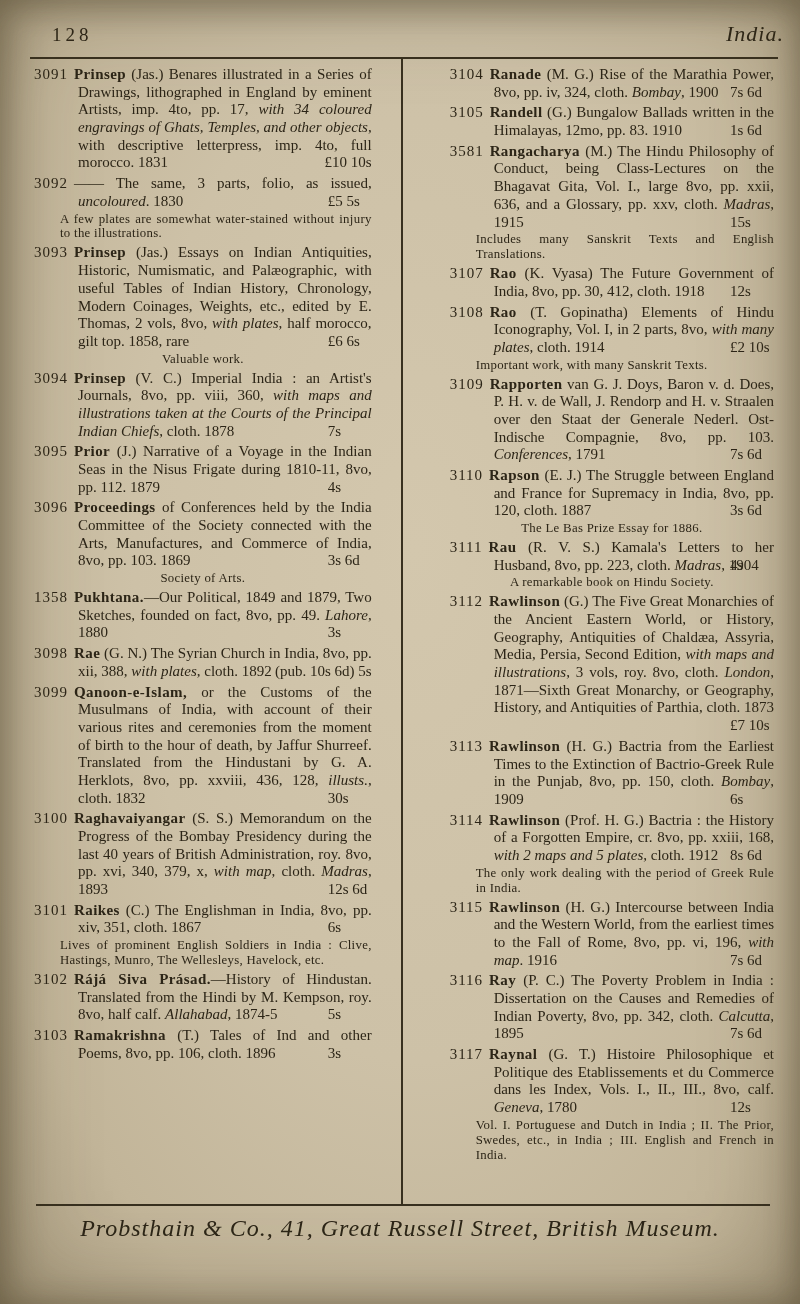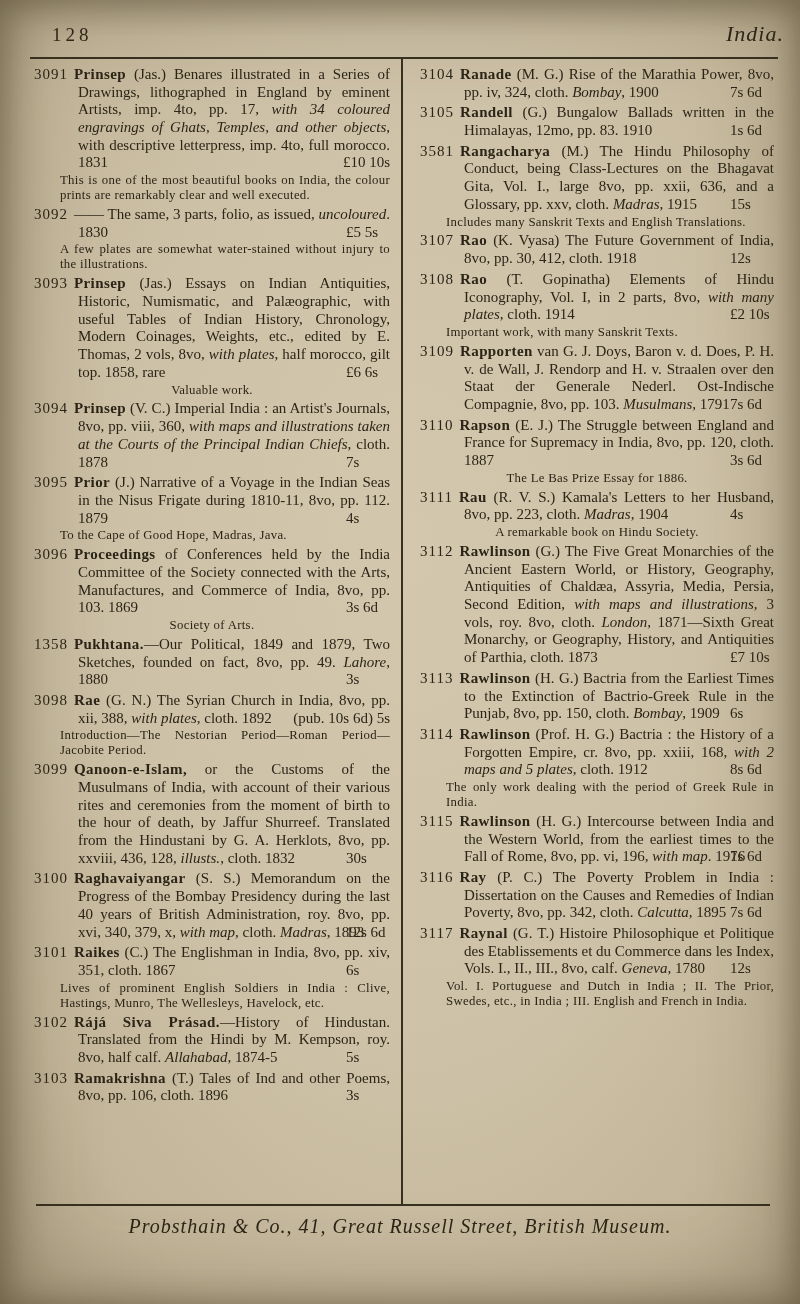--- a/index.html
+++ b/index.html
@@ -34,76 +34,73 @@
   .divider { position:absolute; top:58px; bottom:100px; left:401px; width:2px; background:#38301f; }
   .columns {
     position:absolute; top:66px; left:34px; right:26px; bottom:100px;
     display:flex; overflow:hidden;
   }
   .col {
     width:50%; font-size:15px; line-height:1.18;
     text-align:justify; hyphens:auto;
   }
   .col-left  { padding-right:14px; }
-  .col-right { padding-left:16px; }
+  .col-right { padding-left:28px;margin-left:36px; }
   .entry { margin-bottom:3px; }
   .entry-body { padding-left:44px; text-indent:-44px; overflow:hidden; }
   .entry-num { letter-spacing:1px; margin-right:6px; }
   .b { font-weight:bold; letter-spacing:.4px; }
   .i { font-style:italic; }
   .price { float:right; white-space:nowrap; padding-left:10px; }
   .note {
     font-size:12.8px; line-height:1.17; letter-spacing:.3px;
     margin:1px 0 2px 26px; text-align:justify;
   }
   .note.center { text-align:center; margin-left:0; }
   .footer {
     position:absolute; top:1215px; left:0; right:0;
-    text-align:center; font-style:italic; font-size:20px; letter-spacing:1px;
+    text-align:center; font-style:italic; font-size:24px; letter-spacing:1px;
   }
 </style>
 </head>
 <body>
 
 <div class="page">
   <div class="pagenum">128</div>
   <div class="running">India.</div>
   <div class="rule header-rule"></div>
   <div class="divider"></div>
   <div class="columns">
     <div class="col col-left">
         <article class="entry">
           <p class="entry-body"><span class="entry-num">3091</span><span class="b">Prinsep</span><span> (Jas.) Benares illustrated in a Series of Drawings, lithographed in England by eminent Artists, imp. 4to, pp. 17, </span><span class="i">with 34 coloured engravings of Ghats, Temples, and other objects</span><span>, with descriptive letterpress, imp. 4to, full morocco. 1831</span><span class="price">£10 10s</span></p>
-          <div class="note">This is one of the most beautiful books on India, the colour prints are remarkably clear and well executed.</div>
         </article>
         <article class="entry">
           <p class="entry-body"><span class="entry-num">3092</span><span>—— The same, 3 parts, folio, as issued, </span><span class="i">uncoloured</span><span>. 1830</span><span class="price">£5 5s</span></p>
           <div class="note">A few plates are somewhat water-stained without injury to the illustrations.</div>
         </article>
         <article class="entry">
           <p class="entry-body"><span class="entry-num">3093</span><span class="b">Prinsep</span><span> (Jas.) Essays on Indian Antiquities, Historic, Numismatic, and Palæographic, with useful Tables of Indian History, Chronology, Modern Coinages, Weights, etc., edited by E. Thomas, 2 vols, 8vo, </span><span class="i">with plates</span><span>, half morocco, gilt top. 1858, rare</span><span class="price">£6 6s</span></p>
           <div class="note center">Valuable work.</div>
         </article>
         <article class="entry">
           <p class="entry-body"><span class="entry-num">3094</span><span class="b">Prinsep</span><span> (V. C.) Imperial India : an Artist's Journals, 8vo, pp. viii, 360, </span><span class="i">with maps and illustrations taken at the Courts of the Principal Indian Chiefs</span><span>, cloth. 1878</span><span class="price">7s</span></p>
         </article>
         <article class="entry">
           <p class="entry-body"><span class="entry-num">3095</span><span class="b">Prior</span><span> (J.) Narrative of a Voyage in the Indian Seas in the Nisus Frigate during 1810-11, 8vo, pp. 112. 1879</span><span class="price">4s</span></p>
-          <div class="note">To the Cape of Good Hope, Madras, Java.</div>
         </article>
         <article class="entry">
           <p class="entry-body"><span class="entry-num">3096</span><span class="b">Proceedings</span><span> of Conferences held by the India Committee of the Society connected with the Arts, Manufactures, and Commerce of India, 8vo, pp. 103. 1869</span><span class="price">3s 6d</span></p>
           <div class="note center">Society of Arts.</div>
         </article>
         <article class="entry">
           <p class="entry-body"><span class="entry-num">1358</span><span class="b">Pukhtana.</span><span>—Our Political, 1849 and 1879, Two Sketches, founded on fact, 8vo, pp. 49. </span><span class="i">Lahore</span><span>, 1880</span><span class="price">3s</span></p>
         </article>
         <article class="entry">
           <p class="entry-body"><span class="entry-num">3098</span><span class="b">Rae</span><span> (G. N.) The Syrian Church in India, 8vo, pp. xii, 388, </span><span class="i">with plates</span><span>, cloth. 1892</span><span class="price">(pub. 10s 6d) 5s</span></p>
-          <div class="note">Introduction—The Nestorian Period—Roman Period—Jacobite Period.</div>
         </article>
         <article class="entry">
           <p class="entry-body"><span class="entry-num">3099</span><span class="b">Qanoon-e-Islam,</span><span> or the Customs of the Musulmans of India, with account of their various rites and ceremonies from the moment of birth to the hour of death, by Jaffur Shurreef. Translated from the Hindustani by G. A. Herklots, 8vo, pp. xxviii, 436, 128, </span><span class="i">illusts.</span><span>, cloth. 1832</span><span class="price">30s</span></p>
         </article>
         <article class="entry">
           <p class="entry-body"><span class="entry-num">3100</span><span class="b">Raghavaiyangar</span><span> (S. S.) Memorandum on the Progress of the Bombay Presidency during the last 40 years of British Administration, roy. 8vo, pp. xvi, 340, 379, x, </span><span class="i">with map</span><span>, cloth. </span><span class="i">Madras</span><span>, 1893</span><span class="price">12s 6d</span></p>
         </article>
         <article class="entry">
           <p class="entry-body"><span class="entry-num">3101</span><span class="b">Raikes</span><span> (C.) The Englishman in India, 8vo, pp. xiv, 351, cloth. 1867</span><span class="price">6s</span></p>
           <div class="note">Lives of prominent English Soldiers in India : Clive, Hastings, Munro, The Wellesleys, Havelock, etc.</div>
@@ -127,21 +124,21 @@
           <div class="note">Includes many Sanskrit Texts and English Translations.</div>
         </article>
         <article class="entry">
           <p class="entry-body"><span class="entry-num">3107</span><span class="b">Rao</span><span> (K. Vyasa) The Future Government of India, 8vo, pp. 30, 412, cloth. 1918</span><span class="price">12s</span></p>
         </article>
         <article class="entry">
           <p class="entry-body"><span class="entry-num">3108</span><span class="b">Rao</span><span> (T. Gopinatha) Elements of Hindu Iconography, Vol. I, in 2 parts, 8vo, </span><span class="i">with many plates</span><span>, cloth. 1914</span><span class="price">£2 10s</span></p>
           <div class="note">Important work, with many Sanskrit Texts.</div>
         </article>
         <article class="entry">
-          <p class="entry-body"><span class="entry-num">3109</span><span class="b">Rapporten</span><span> van G. J. Doys, Baron v. d. Does, P. H. v. de Wall, J. Rendorp and H. v. Straalen over den Staat der Generale Nederl. Ost-Indische Compagnie, 8vo, pp. 103. </span><span class="i">Musulmans</span><span>, 1791</span><span class="price">7s 6d</span></p>
+          <p class="entry-body"><span class="entry-num">3109</span><span class="b">Rapporten</span><span> van G. J. Doys, Baron v. d. Does, P. H. v. de Wall, J. Rendorp and H. v. Straalen over den Staat der Generale Nederl. Ost-Indische Compagnie, 8vo, pp. 103. </span><span class="i">Conferences</span><span>, 1791</span><span class="price">7s 6d</span></p>
         </article>
         <article class="entry">
           <p class="entry-body"><span class="entry-num">3110</span><span class="b">Rapson</span><span> (E. J.) The Struggle between England and France for Supremacy in India, 8vo, pp. 120, cloth. 1887</span><span class="price">3s 6d</span></p>
           <div class="note center">The Le Bas Prize Essay for 1886.</div>
         </article>
         <article class="entry">
           <p class="entry-body"><span class="entry-num">3111</span><span class="b">Rau</span><span> (R. V. S.) Kamala's Letters to her Husband, 8vo, pp. 223, cloth. </span><span class="i">Madras</span><span>, 1904</span><span class="price">4s</span></p>
           <div class="note center">A remarkable book on Hindu Society.</div>
         </article>
         <article class="entry">

